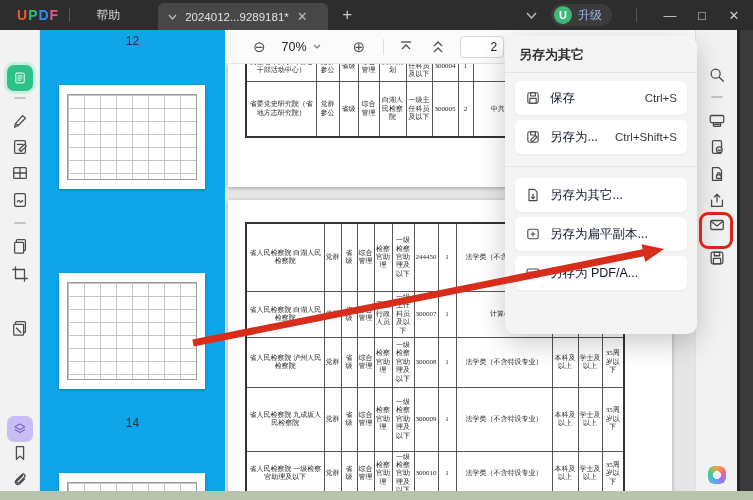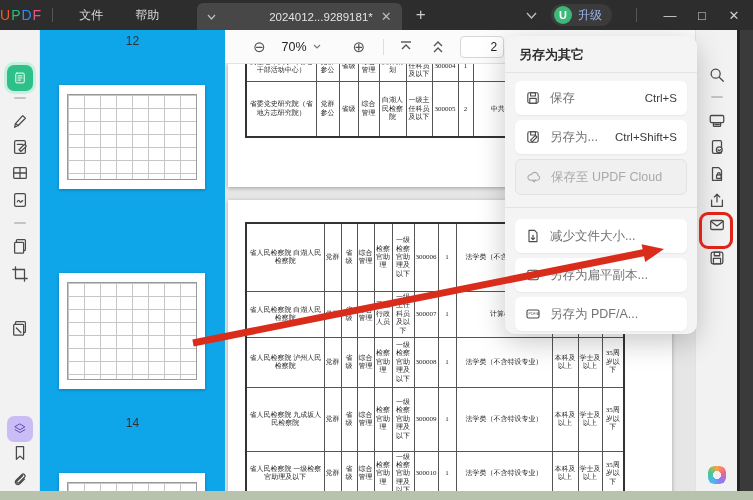--- a/index.html
+++ b/index.html
@@ -2,30 +2,30 @@
 <html><head>
 <meta charset="utf-8">
 <style>
   html,body{margin:0;padding:0;background:#888;}
   .app{position:relative;width:753px;height:500px;overflow:hidden;
        font-family:"Liberation Sans",sans-serif;background:#e7e7e7;user-select:none;}
 
   
   .titlebar{position:absolute;left:0;top:0;width:753px;height:30px;background:#2d2d2d;
             display:flex;align-items:center;color:#ddd;font-size:12px;z-index:10;}
-  .logo{margin-left:0;font-weight:normal;font-size:14px;letter-spacing:1px;}
+  .logo{margin-left:17px;font-weight:bold;font-size:14px;letter-spacing:1px;}
   .logo span:nth-child(1){color:#f25b29;}
   .logo span:nth-child(2){color:#2bbd7e;}
   .logo span:nth-child(3){color:#2e8ef7;}
   .logo span:nth-child(4){color:#e5568c;}
   .tb-sep{width:1px;height:14px;background:#555;margin:0 10px;}
   .tb-menu{padding:0 16px;line-height:30px;color:#d8d8d8;cursor:default;}
   .doc-tab{margin-left:22px;height:27px;margin-top:3px;background:#474747;border-radius:6px 6px 0 0;
            display:flex;align-items:center;padding:0 10px;gap:8px;min-width:150px;}
-  .doc-tab .title{color:#e3e3e3;font-size:11.5px;margin-left:45px;}
+  .doc-tab .title{color:#e3e3e3;font-size:11.5px;}
   .doc-tab .close{color:#bbb;font-size:13px;}
   .tab-add{color:#ccc;font-size:17px;margin-left:14px;}
   .tb-right{margin-left:auto;display:flex;align-items:center;gap:14px;margin-right:10px;}
   .pill{display:flex;align-items:center;gap:6px;background:#3b3b3b;border-radius:14px;padding:2px 10px 2px 3px;}
   .avatar{width:18px;height:18px;border-radius:50%;background:#3cb878;color:#fff;font-size:11px;
           display:flex;align-items:center;justify-content:center;font-weight:bold;}
   .upgrade{color:#9db7f0;font-size:12px;}
   .winbtn{color:#cfcfcf;font-size:13px;width:18px;text-align:center;}
   .chev{display:inline-block;}
 
@@ -94,42 +94,41 @@
            -webkit-mask:radial-gradient(circle at 50% 50%,transparent 0 4px,#000 4px);
                    mask:radial-gradient(circle at 50% 50%,transparent 0 4px,#000 4px);}
 
   
   .save-panel{position:absolute;left:505px;top:36px;width:192px;height:298px;background:#f4f4f4;
               border-radius:10px;box-shadow:0 8px 28px rgba(0,0,0,.22);z-index:6;box-sizing:border-box;padding:8px 0 0 0;}
   .sp-title{font-size:13px;font-weight:bold;color:#2f2f2f;padding:2px 14px 8px 14px;}
   .sp-div{height:1px;background:#e3e3e3;margin:0 0 8px 0;}
   .sp-card{margin:0 10px 5px 10px;height:34px;border-radius:6px;background:#fff;display:flex;align-items:center;
            padding:0 10px;gap:9px;box-shadow:0 1px 2px rgba(0,0,0,.05);}
-  .sp-card .lbl{font-size:12.5px;color:#737373;flex:1;white-space:nowrap;}
+  .sp-card .lbl{font-size:12.5px;color:#0f172a;flex:1;white-space:nowrap;}
   .sp-card .sc{font-size:11.5px;color:#3b3b3b;}
   .sp-card.disabled{background:#f0f0f0;border:1px solid #e2e2e2;box-shadow:none;}
   .sp-card.disabled .lbl{color:#a9a9a9;}
   .sp-card.disabled .ic{stroke:#ababab;}
   .sp-gap{height:1px;background:#e3e3e3;margin:12px 0 11px 0;}
   .pdfa-txt{font-size:4.5px;fill:#555;stroke:none;font-family:"Liberation Sans",sans-serif;}
 
   
   .arrow-svg{position:absolute;left:0;top:0;width:753px;height:500px;z-index:7;pointer-events:none;}
 </style>
 </head>
 <body>
 
 <div class="app">
 
   <div class="titlebar">
     <div class="logo">
       <span>U</span><span>P</span><span>D</span><span>F</span>
     </div>
     <div class="tb-sep"></div>
-    <div class="tb-menu">文件</div>
     <div class="tb-menu">帮助</div>
     <div class="doc-tab">
       <svg class="chev" width="9" height="6" viewBox="0 0 9 6">
           <polyline points="1,1 4.5,5 8,1" fill="none" stroke="#bbb" stroke-width="1.3"></polyline>
         </svg>
       <span class="title">2024012...9289181*</span>
       <span class="close">✕</span>
     </div>
     <div class="tab-add">+</div>
     <div class="tb-right">
@@ -310,21 +309,21 @@
               <col style="width:22px">
             </colgroup>
           <tbody>
               <tr>
                 <td>省人民检察院 白湖人民检察院</td>
                 <td>党群</td>
                 <td>省级</td>
                 <td>综合管理</td>
                 <td>检察官助理</td>
                 <td>一级检察官助理及以下</td>
-                <td>300006</td>
+                <td>244450</td>
                 <td>1</td>
                 <td>法学类（不含特设专业）</td>
                 <td>本科及以上</td>
                 <td>学士及以上</td>
                 <td>35周岁以下</td>
               </tr>
               <tr>
                 <td>省人民检察院 白湖人民检察院</td>
                 <td>党群</td>
                 <td>省级</td>
@@ -464,38 +463,30 @@
     </div>
     <div class="sp-card">
       <svg class="ic" width="16" height="16" viewBox="0 0 20 20">
           <rect x="3.5" y="3.5" width="13" height="13" rx="2"></rect>
           <rect x="7" y="3.5" width="6" height="4"></rect>
           <path d="M7 14 L13 8 L15 10 L9 16 Z" fill="#fff"></path>
         </svg>
       <span class="lbl">另存为...</span>
       <span class="sc">Ctrl+Shift+S</span>
     </div>
-    <div class="sp-card disabled">
-      <svg class="ic" width="16" height="16" viewBox="0 0 20 20">
-          <path d="M6 14 a3.5 3.5 0 1 1 0.8-6.9 a4.2 4.2 0 0 1 8.2 1.1 a3 3 0 0 1-0.5 5.8 Z"></path>
-          <polyline points="8,14 10,16 12,14"></polyline>
-        </svg>
-      <span class="lbl">保存至 UPDF Cloud</span>
-      <span class="sc"></span>
-    </div>
 
     <div class="sp-gap"></div>
 
     <div class="sp-card">
       <svg class="ic" width="16" height="16" viewBox="0 0 20 20">
           <path d="M5 3 H12 L15 6 V17 H5 Z"></path>
           <line x1="10" y1="9" x2="10" y2="14"></line>
           <polyline points="8,12.5 10,14.5 12,12.5"></polyline>
         </svg>
-      <span class="lbl">减少文件大小...</span>
+      <span class="lbl">另存为其它...</span>
       <span class="sc"></span>
     </div>
     <div class="sp-card">
       <svg class="ic" width="16" height="16" viewBox="0 0 20 20">
           <rect x="3.5" y="4" width="13" height="12" rx="2"></rect>
           <line x1="10" y1="7.5" x2="10" y2="12.5"></line>
           <line x1="7.5" y1="10" x2="12.5" y2="10"></line>
         </svg>
       <span class="lbl">另存为扁平副本...</span>
       <span class="sc"></span>

